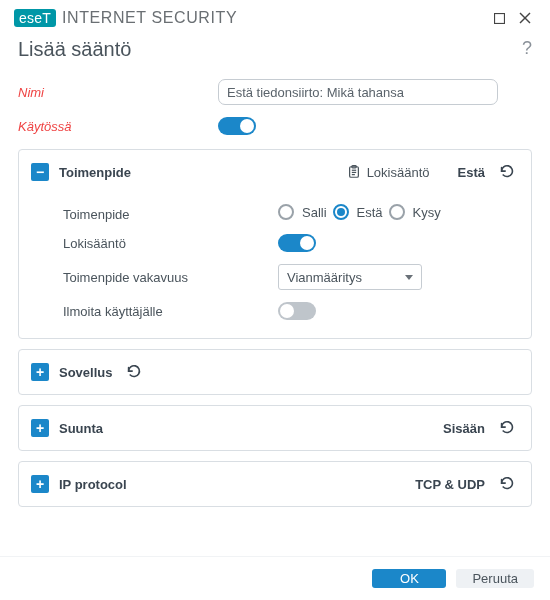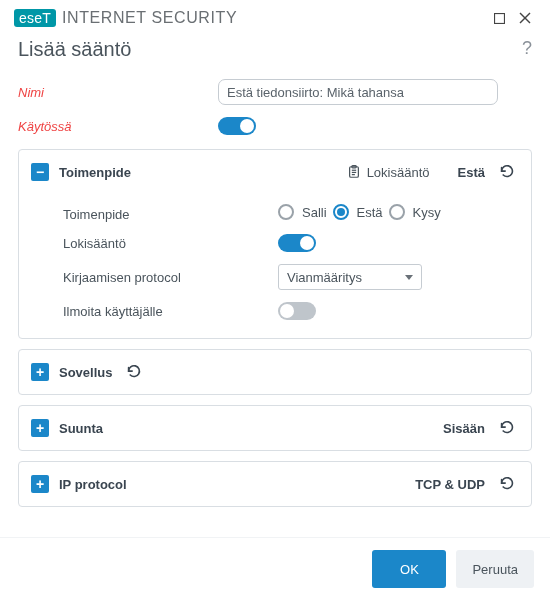--- a/index.html
+++ b/index.html
@@ -223,21 +223,21 @@
   .footer {
     border-top: 1px solid #f1f3f5;
     padding: 12px 16px;
     display: flex;
     justify-content: flex-end;
     gap: 10px;
     background: #fff;
   }
   .btn {
     min-width: 74px;
-    height: 38px;
+    height: 19px;
     border-radius: 3px;
     font-size: 13px;
     display: flex; align-items: center; justify-content: center;
     cursor: pointer;
     padding: 0 16px;
   }
   .btn-primary { background: #1b87c9; color: #fff; }
   .btn-secondary { background: #eef1f4; color: #4a545c; }
 </style>
 </head>
@@ -318,21 +318,21 @@
             <div class="radio-circle"></div>
             <span>Kysy</span>
           </div>
         </div>
       </div>
       <div class="sub-row" style="align-items:center">
         <div class="sub-label" style="padding-top:0">Lokisääntö</div>
         <div class="toggle on"></div>
       </div>
       <div class="sub-row" style="align-items:center">
-        <div class="sub-label" style="padding-top:0">Kirjaamisen protocol</div>
+        <div class="sub-label" style="padding-top:0">Toimenpide vakavuus</div>
         <div class="select">
           <span>Vianmääritys</span>
         </div>
       </div>
       <div class="sub-row" style="align-items:center">
         <div class="sub-label" style="padding-top:0">Ilmoita käyttäjälle</div>
         <div class="toggle"></div>
       </div>
     </div>
   </div>

